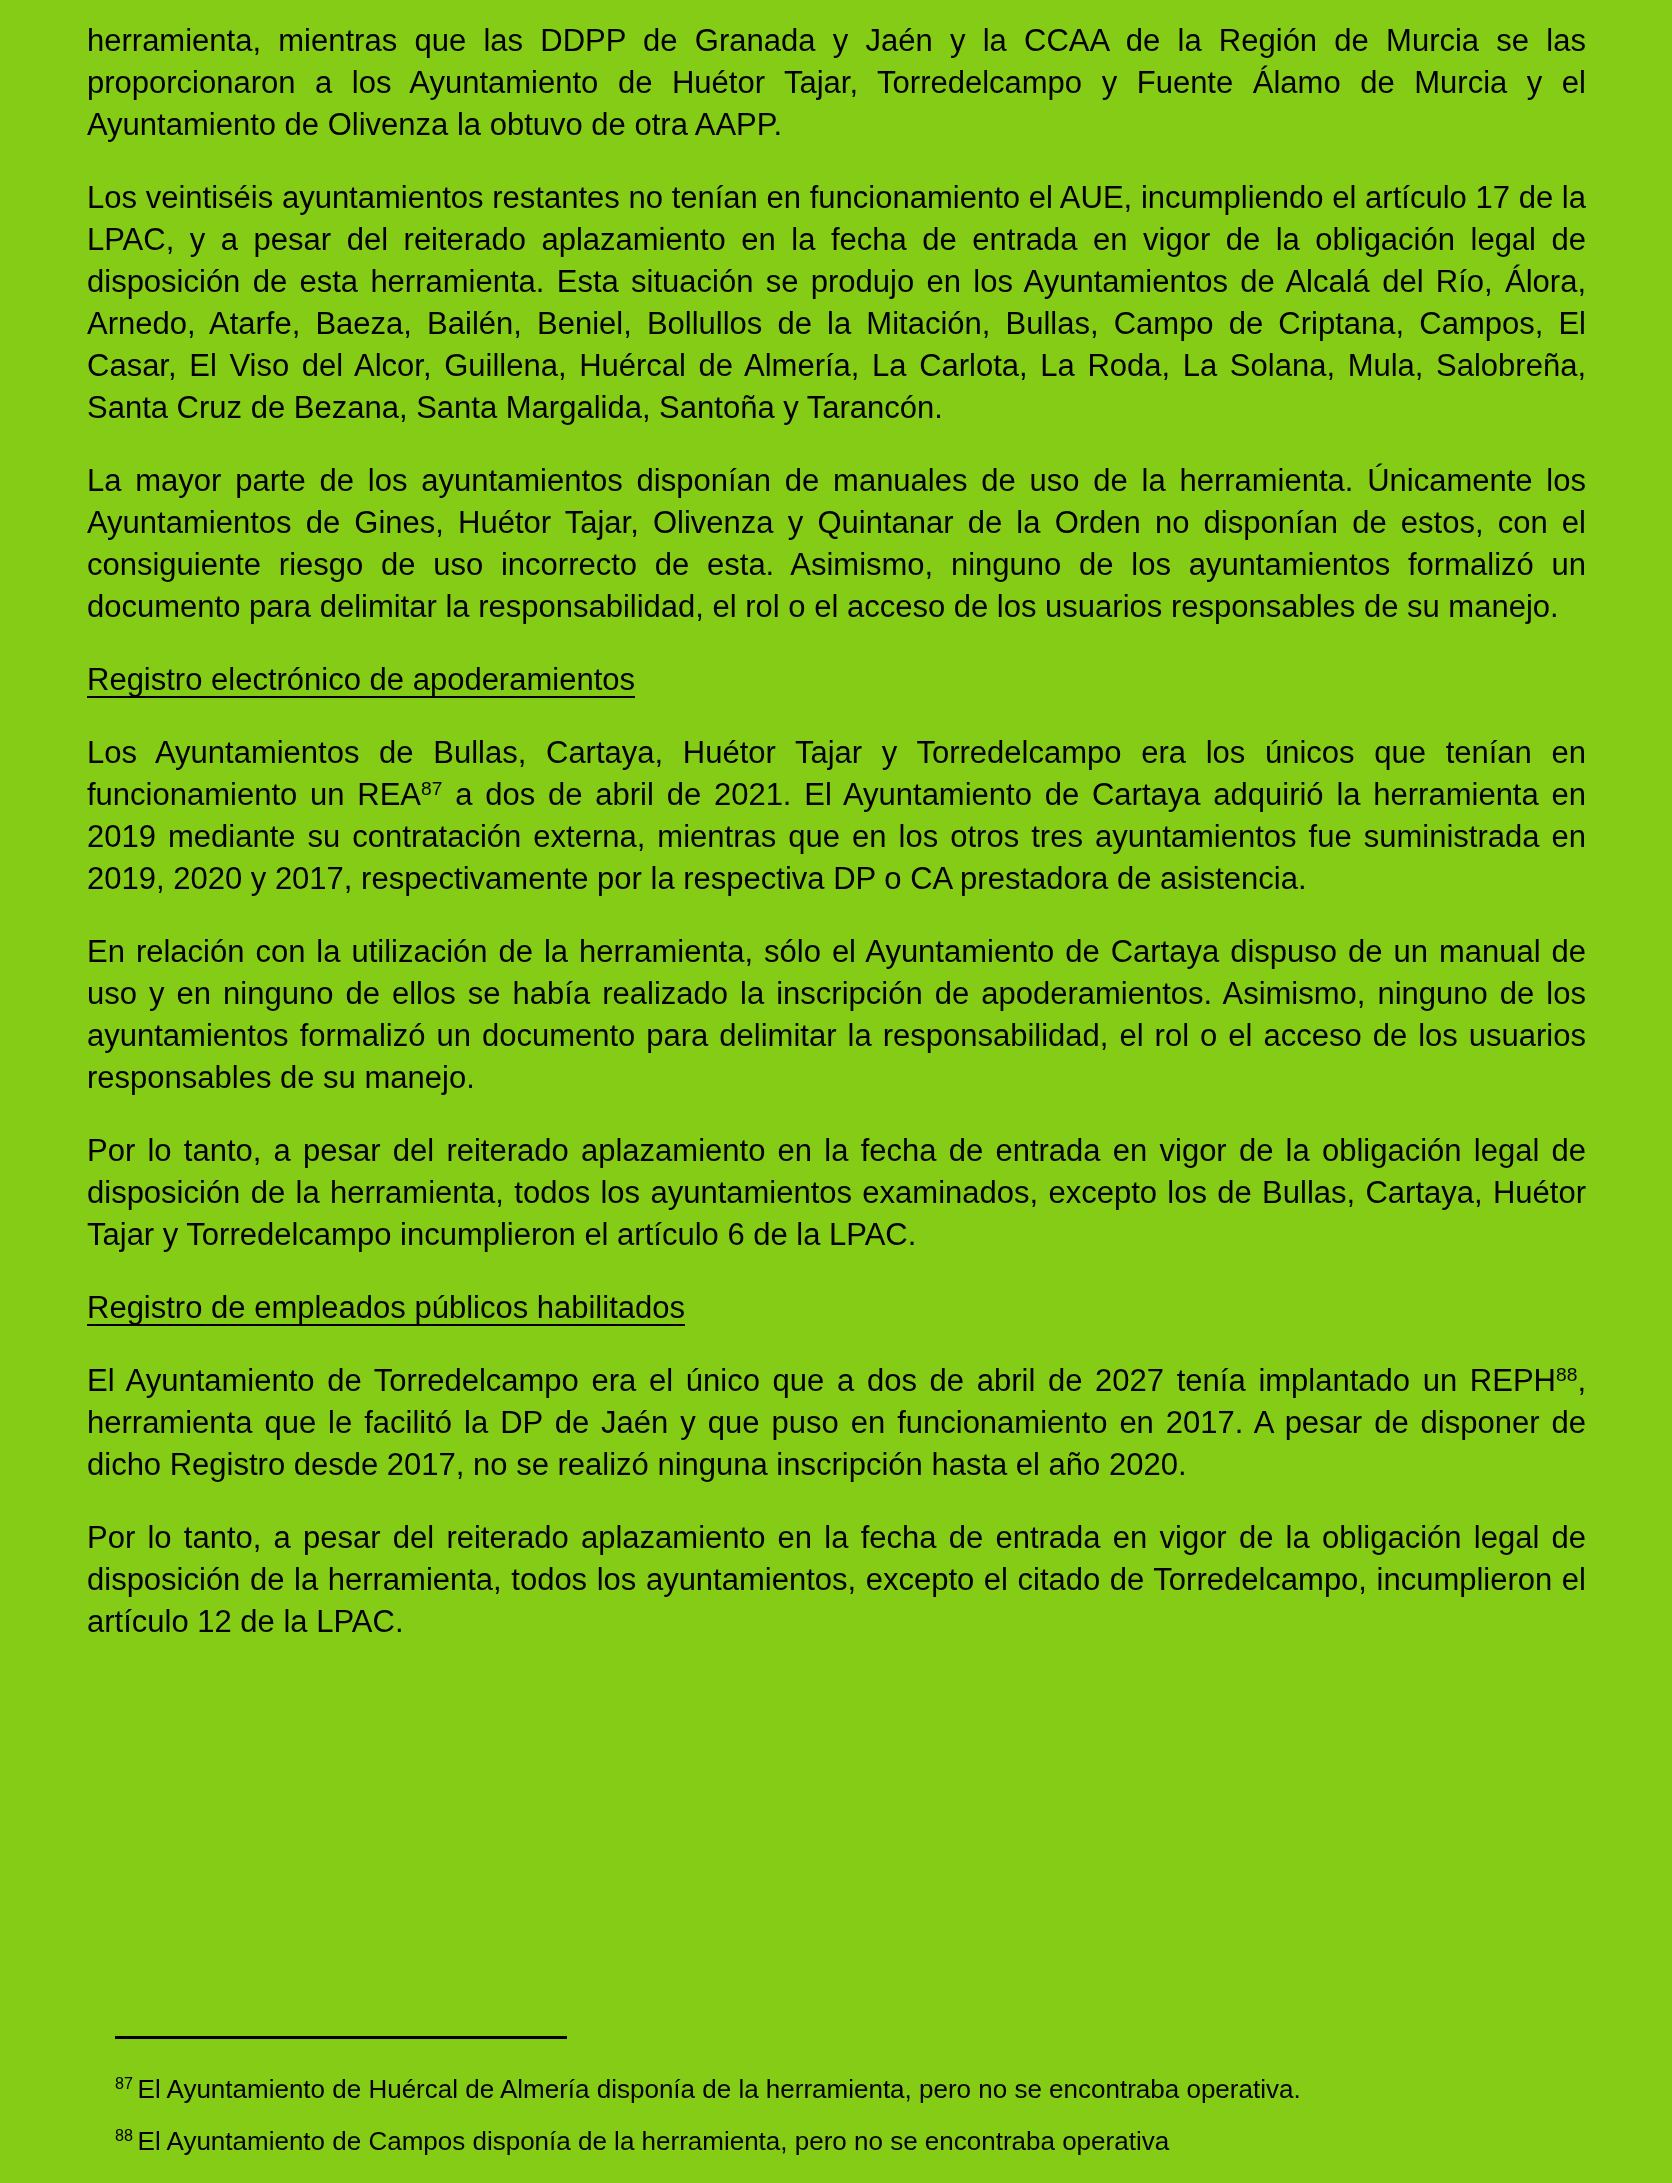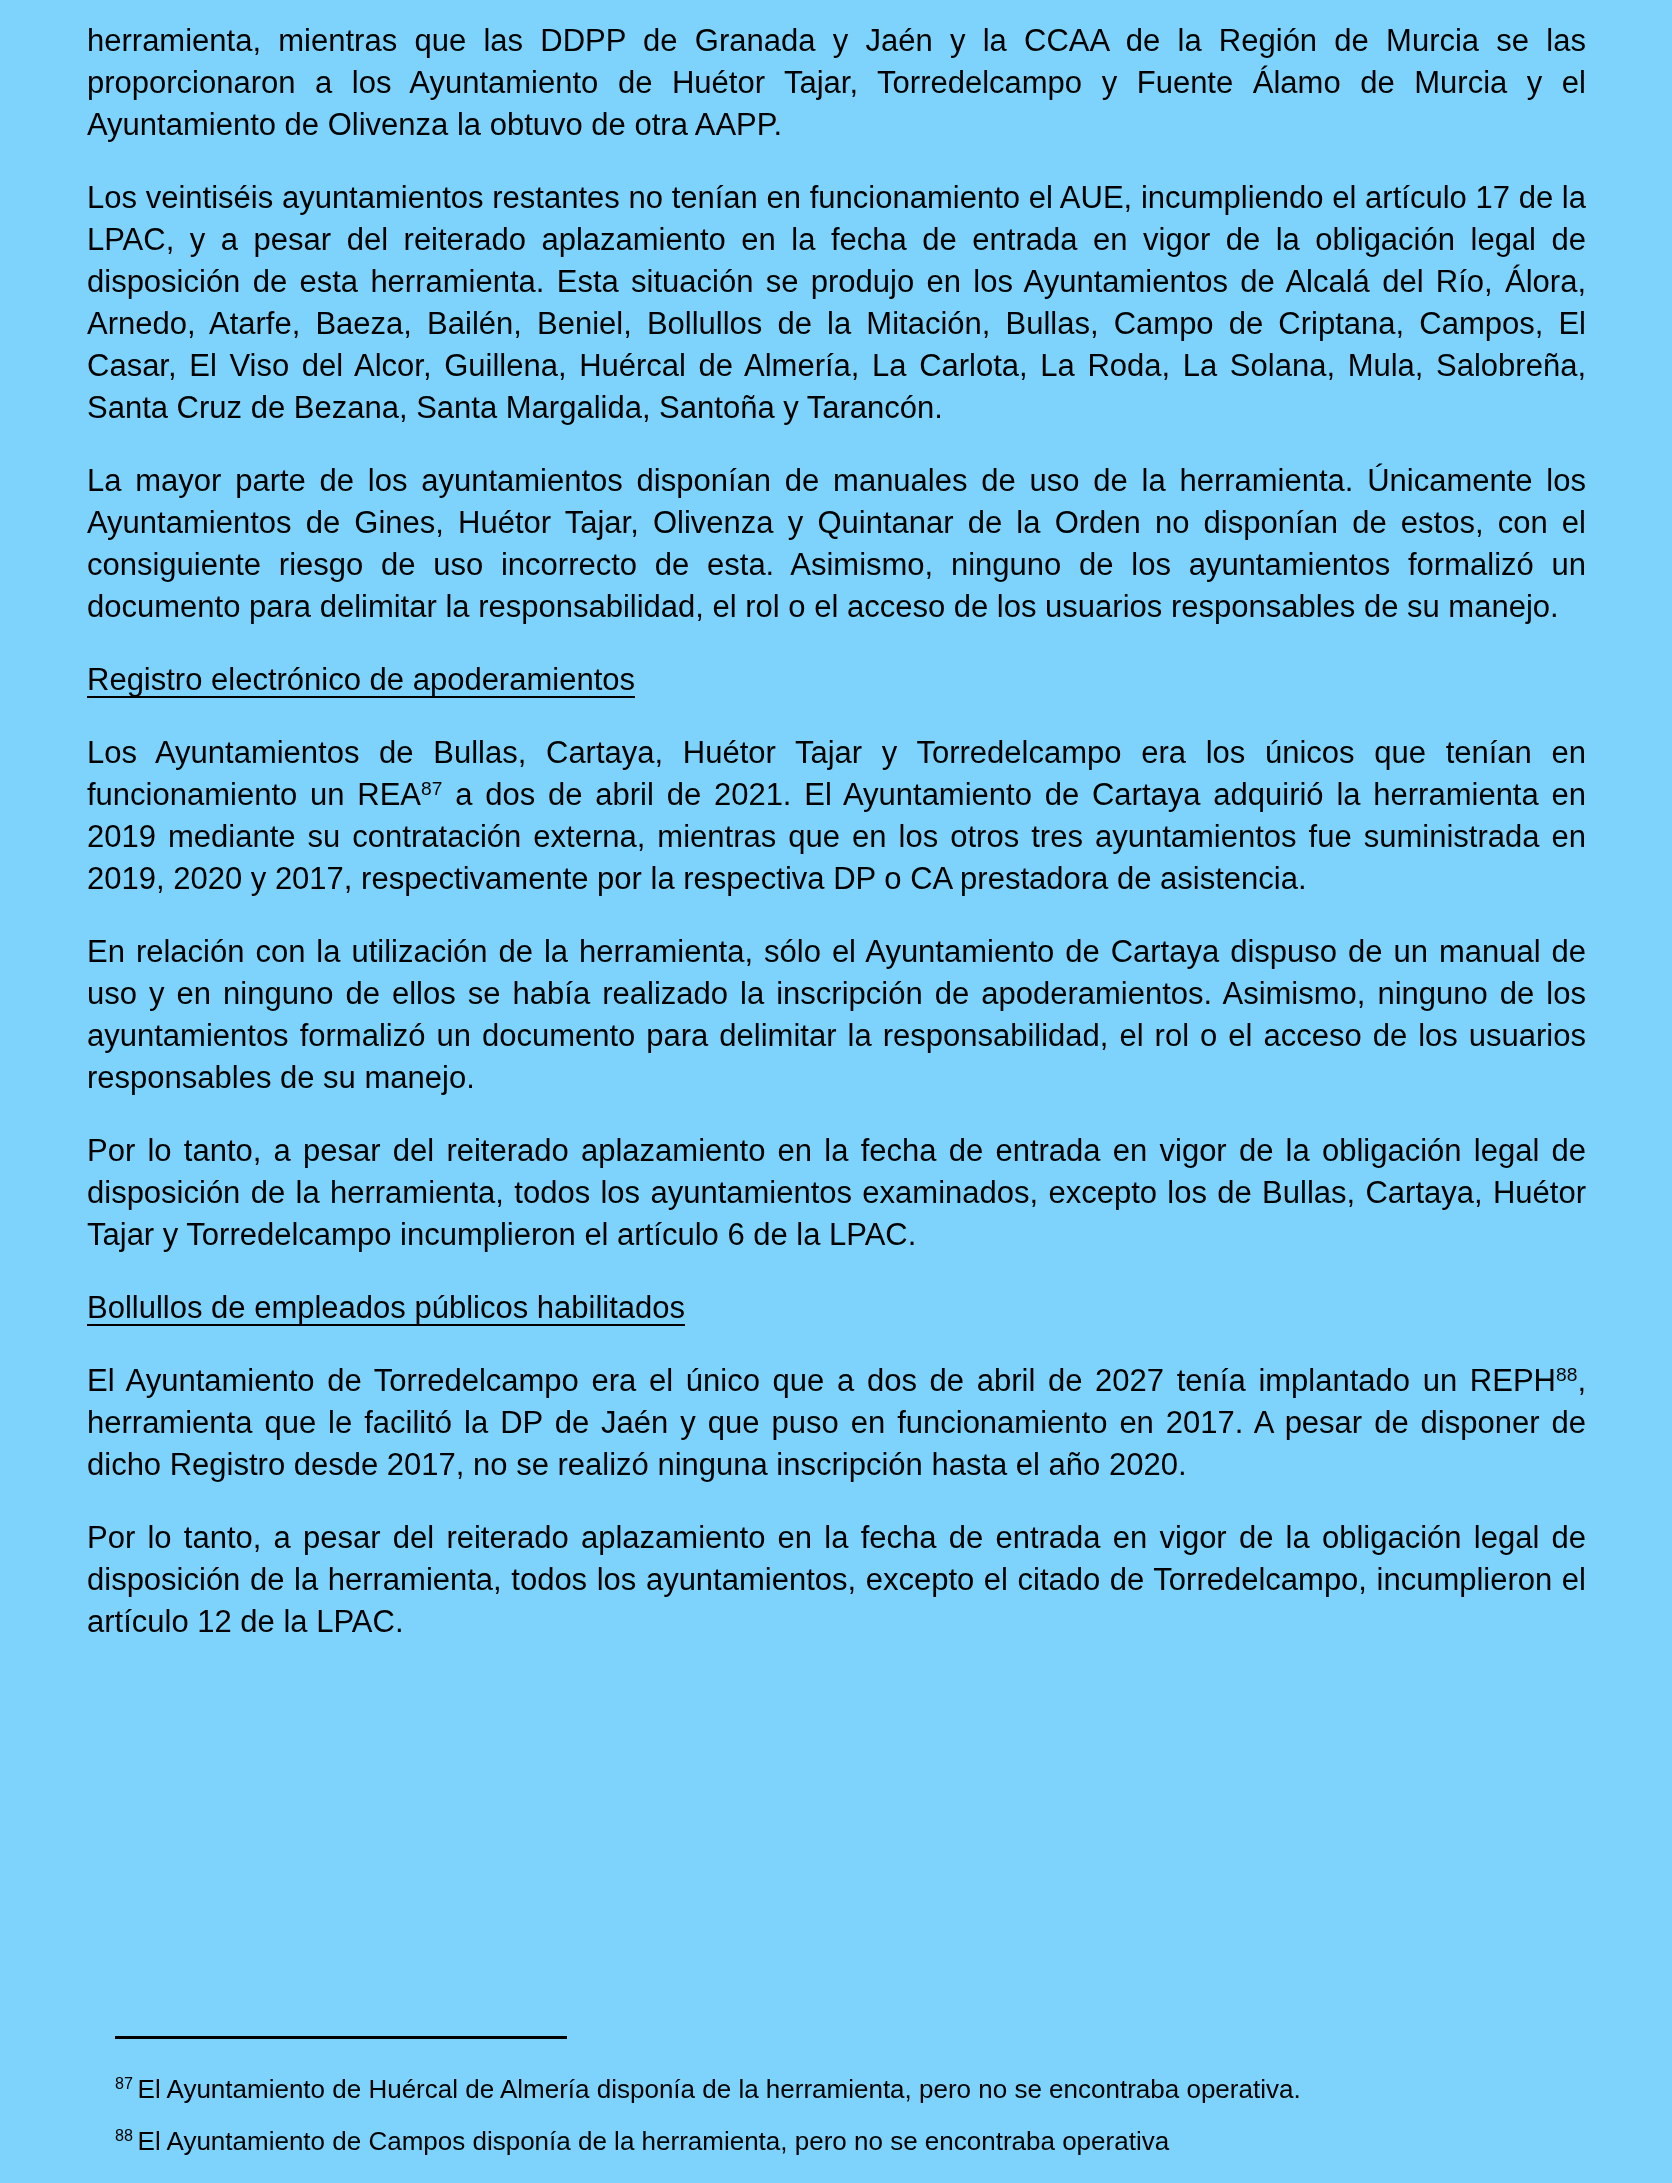--- a/index.html
+++ b/index.html
@@ -5,21 +5,21 @@
 <style>
   html, body {
     margin: 0;
     padding: 0;
     background: #ffffff;
   }
   .page {
     position: relative;
     width: 1672px;
     height: 2183px;
-    background: #7dd3fc;
+    background: #84cc16;
     color: #000000;
     font-family: "Liberation Sans", "DejaVu Sans", sans-serif;
     overflow: hidden;
   }
   .body-text {
     position: absolute;
     top: 20.4px;
     left: 87px;
     width: 1499px;
   }
@@ -90,21 +90,21 @@
     <p class="para">La mayor parte de los ayuntamientos disponían de manuales de uso de la herramienta. Únicamente los Ayuntamientos de Gines, Huétor Tajar, Olivenza y Quintanar de la Orden no disponían de estos, con el consiguiente riesgo de uso incorrecto de esta. Asimismo, ninguno de los ayuntamientos formalizó un documento para delimitar la responsabilidad, el rol o el acceso de los usuarios responsables de su manejo.</p>
 
     <h2 class="heading">Registro electrónico de apoderamientos</h2>
 
     <p class="para"><span>Los Ayuntamientos de Bullas, Cartaya, Huétor Tajar y Torredelcampo era los únicos que tenían en funcionamiento un REA</span><sup class="fn-ref">87</sup><span> a dos de abril de 2021. El Ayuntamiento de Cartaya adquirió la herramienta en 2019 mediante su contratación externa, mientras que en los otros tres ayuntamientos fue suministrada en 2019, 2020 y 2017, respectivamente por la respectiva DP o CA prestadora de asistencia.</span></p>
 
     <p class="para">En relación con la utilización de la herramienta, sólo el Ayuntamiento de Cartaya dispuso de un manual de uso y en ninguno de ellos se había realizado la inscripción de apoderamientos. Asimismo, ninguno de los ayuntamientos formalizó un documento para delimitar la responsabilidad, el rol o el acceso de los usuarios responsables de su manejo.</p>
 
     <p class="para">Por lo tanto, a pesar del reiterado aplazamiento en la fecha de entrada en vigor de la obligación legal de disposición de la herramienta, todos los ayuntamientos examinados, excepto los de Bullas, Cartaya, Huétor Tajar y Torredelcampo incumplieron el artículo 6 de la LPAC.</p>
 
-    <h2 class="heading">Bollullos de empleados públicos habilitados</h2>
+    <h2 class="heading">Registro de empleados públicos habilitados</h2>
 
     <p class="para"><span>El Ayuntamiento de Torredelcampo era el único que a dos de abril de 2027 tenía implantado un REPH</span><sup class="fn-ref">88</sup><span>, herramienta que le facilitó la DP de Jaén y que puso en funcionamiento en 2017. A pesar de disponer de dicho Registro desde 2017, no se realizó ninguna inscripción hasta el año 2020.</span></p>
 
     <p class="para">Por lo tanto, a pesar del reiterado aplazamiento en la fecha de entrada en vigor de la obligación legal de disposición de la herramienta, todos los ayuntamientos, excepto el citado de Torredelcampo, incumplieron el artículo 12 de la LPAC.</p>
 
   </main>
 
   <footer class="footnotes">
     <div class="fn-rule"></div>
 

